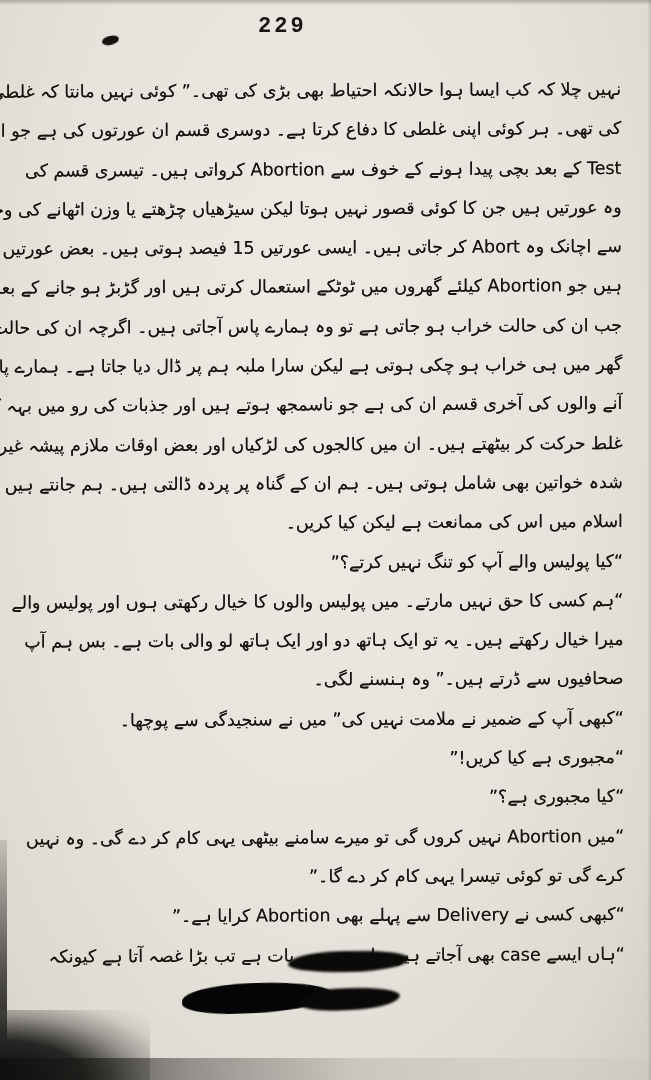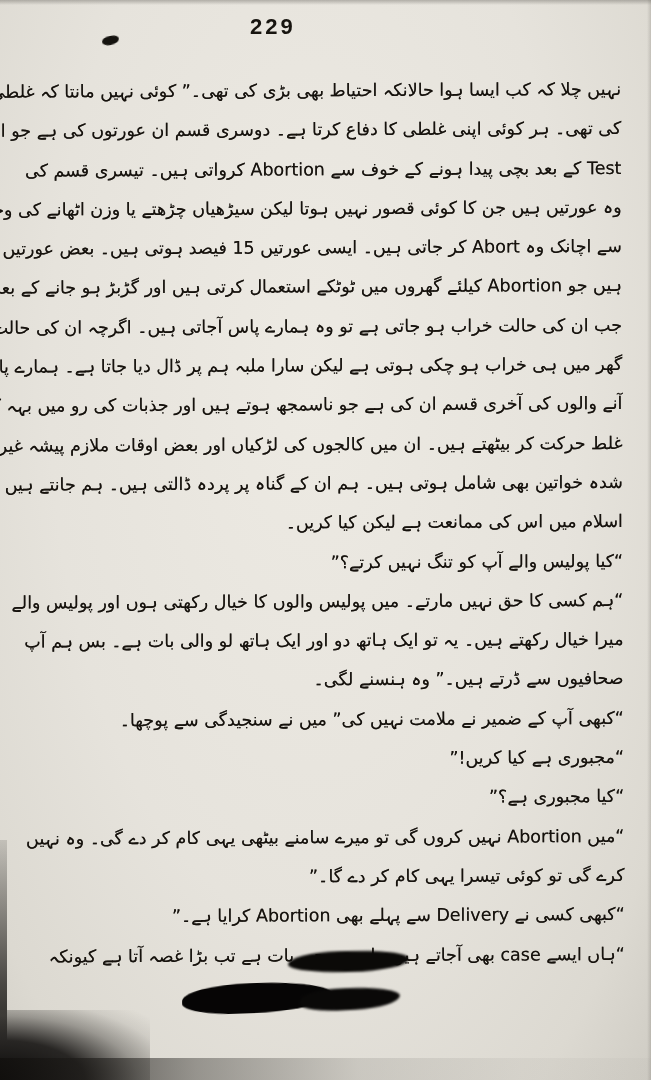--- a/index.html
+++ b/index.html
@@ -13,23 +13,23 @@
     height: 1080px;
     margin: 0;
     overflow: hidden;
     background: radial-gradient(ellipse at 48% 35%, #edeae3 0%, #e6e3dc 55%, #dcd9d1 85%, #cfccc4 100%);
     font-family: "DejaVu Sans", sans-serif;
     direction: rtl;
   }
   .page-number {
     position: absolute;
     top: 14px;
-    left: 250px;
+    left: 258px;
     direction: ltr;
-    font-family: Liberation Sans, sans-serif;
+    font-family: Liberation Mono, monospace;
     font-weight: 700;
     font-size: 22px;
     letter-spacing: 3px;
     color: #17140f;
   }
   .text-block {
     position: absolute;
     top: 70px;
     right: 30px;
     width: 556px;

